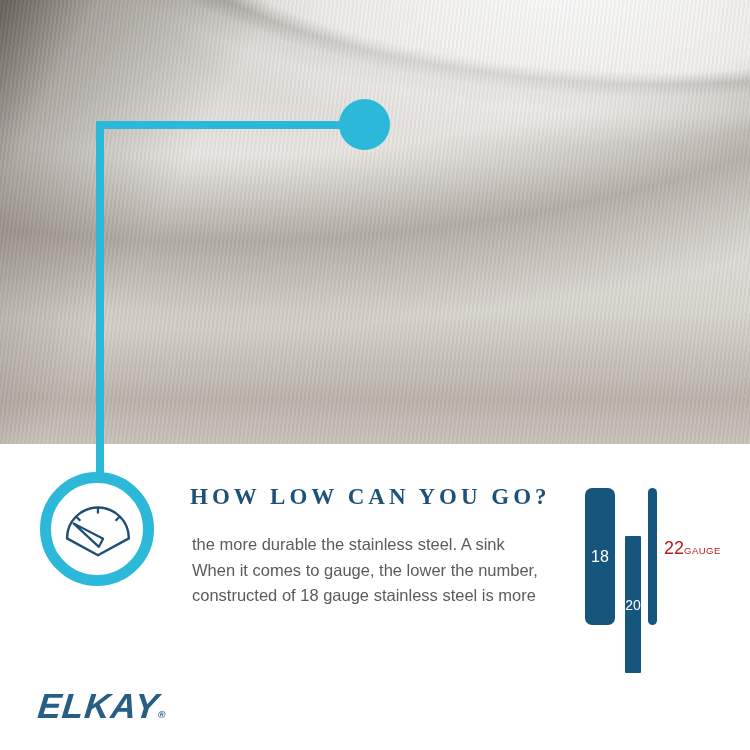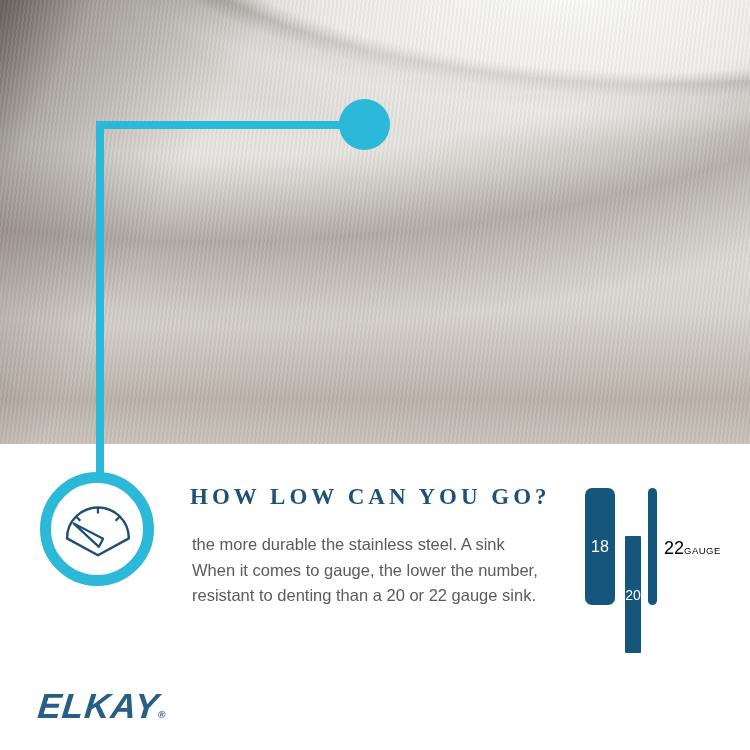--- a/index.html
+++ b/index.html
@@ -32,27 +32,27 @@
   
   .heading{
     position:absolute;left:190px;top:484px;width:360px;
     font-size:23px;font-weight:700;letter-spacing:4px;color:#1d5278;white-space:nowrap;font-family:Liberation Serif, serif;
   }
   .body-copy{
     position:absolute;left:192px;top:532px;width:350px;
     font-size:16.5px;line-height:25.5px;color:#5a5b5d;
   }
   
-  .bar{position:absolute;top:488px;height:117px;display:flex;align-items:center;justify-content:center;}
+  .bar{position:absolute;top:488px;height:137px;display:flex;align-items:center;justify-content:center;}
   .bar-18{left:585px;width:30px;border-radius:7px;}
   .bar-20{left:625px;width:16px;border-radius:1px;margin-top:48px;}
   .bar-22{left:648px;width:9px;border-radius:4.5px;}
   .bar-num{color:#ffffff;font-size:16px;}
   .bar-20 .bar-num{font-size:14px;}
-  .gauge-tag{position:absolute;left:664px;top:538px;color:#000000;white-space:nowrap;}
+  .gauge-tag{position:absolute;left:664px;top:538px;color:#b91c1c;white-space:nowrap;}
   .gauge-tag .big{font-size:18px;}
   .gauge-tag .small{font-size:9.5px;letter-spacing:0.5px;}
   
   .logo{
     position:absolute;left:38px;top:686px;color:#265e84;
     font-size:35px;font-weight:700;font-style:italic;letter-spacing:1px;
     transform:skewX(-6deg);white-space:nowrap;
   }
   .logo .reg{font-size:10px;font-style:normal;vertical-align:baseline;letter-spacing:0;}
 </style>
@@ -76,21 +76,21 @@
         <line x1="64.3" y1="18.7" x2="59.8" y2="23.2" stroke="#1d4e74" stroke-width="2.4"></line>
         <polygon points="15,26 46.5,42.5 42,51" fill="#ffffff" stroke="#1d4e74" stroke-width="2.4" stroke-linejoin="round"></polygon>
       </svg>
     </span>
   </div>
 
   <div class="heading">HOW LOW CAN YOU GO?</div>
   <div class="body-copy">
     <div>the more durable the stainless steel. A sink</div>
     <div>When it comes to gauge, the lower the number,</div>
-    <div>resistant to denting than a 20 or 22 gauge sink.</div>
+    <div>constructed of 18 gauge stainless steel is more</div>
   </div>
 
   <div class="bar bar-18" style="background:#17567c">
     <span class="bar-num">18</span>
   </div>
   <div class="bar bar-20" style="background:#17567c">
     <span class="bar-num">20</span>
   </div>
   <div class="bar bar-22" style="background:#17567c"></div>
   <div class="gauge-tag">

